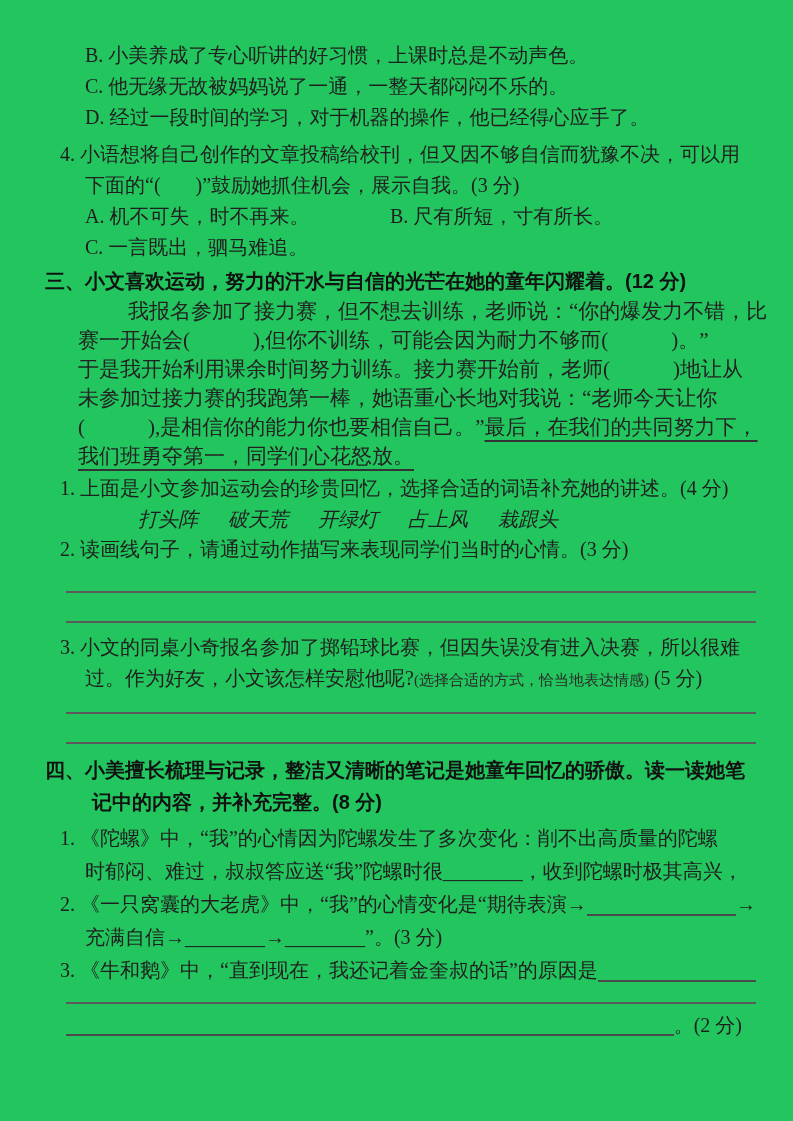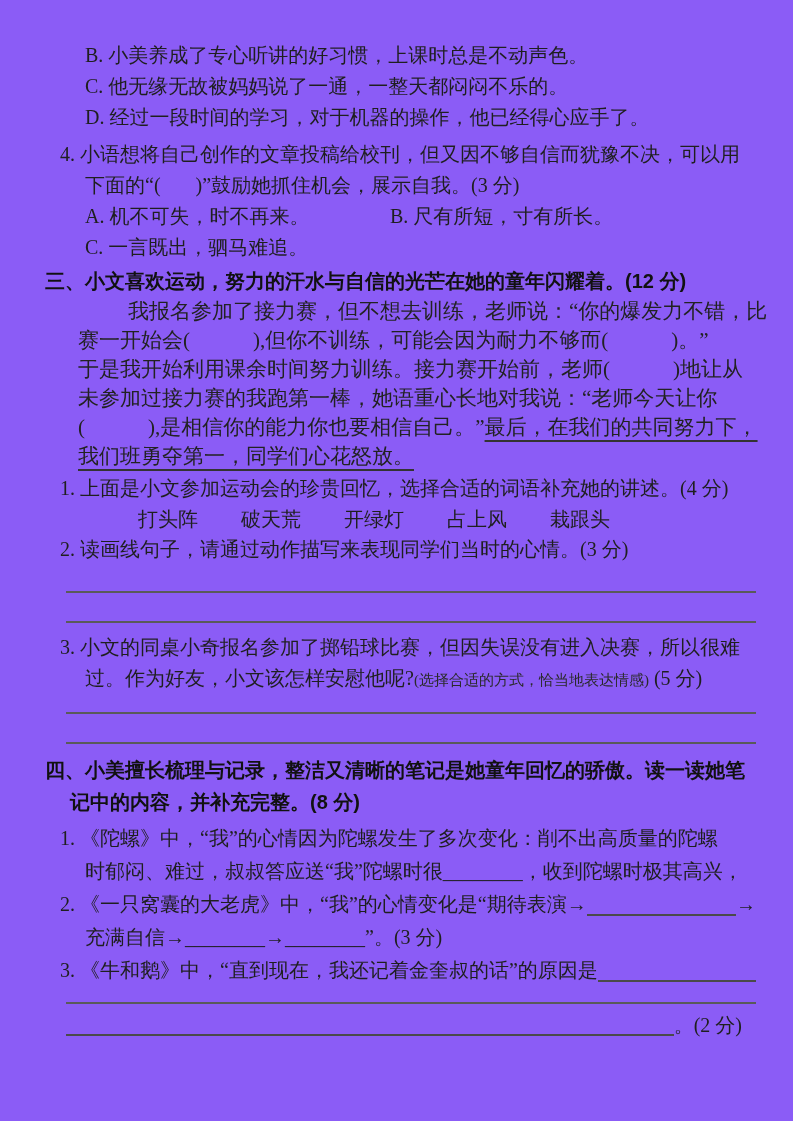--- a/index.html
+++ b/index.html
@@ -1,20 +1,20 @@
 <!DOCTYPE html>
 <html><head>
 <meta charset="utf-8">
 <style>
   html,body { margin:0; padding:0; }
   body { background:#ffffff; }
   .page {
     position:relative;
     width:793px; height:1121px;
-    background:#8b5cf6;
+    background:#22c55e;
     color:#1f1f1f;
     font-family:"Liberation Serif","DejaVu Serif",serif;
     font-size:20px;
     box-sizing:border-box;
     padding:40px 37px 0 38px;
     overflow:hidden;
   }
   .line { white-space:pre; line-height:31px; }
   .opt { margin-left:47px; }
   .qnum { margin-left:22px; }
@@ -26,35 +26,36 @@
   }
   .sec-header {
     margin-left:7px;
     font-family:"Liberation Sans","DejaVu Sans",sans-serif;
     font-weight:700;
     font-size:20px;
     line-height:32px;
     white-space:pre;
     color:#111;
   }
-  .sec-header.cont { margin-left:32px; }
+  .sec-header.cont { margin-left:54px; }
   .passage { margin-left:40px; font-size:21px; color:#222; }
   .passage .line { line-height:29px; }
   .passage .firstline { padding-left:50px; }
   .ul-sent {
     text-decoration:underline;
     text-underline-offset:6px;
     text-decoration-thickness:1.5px;
     text-decoration-color:#333;
   }
   .word-bank {
     margin-left:100px;
-    display:flex; gap:43px;
+    display:flex; gap:30px;
     line-height:30px;
     white-space:pre;
+    font-style:italic;
   }
   .ans-line {
     margin-left:28px;
     width:690px;
     height:0;
     border-top:2px solid #5a5a5a;
   }
   .hint { font-size:15px; color:#2a2a2a; }
   .fill-row { display:flex; align-items:flex-end; }
   .fill-blank {

